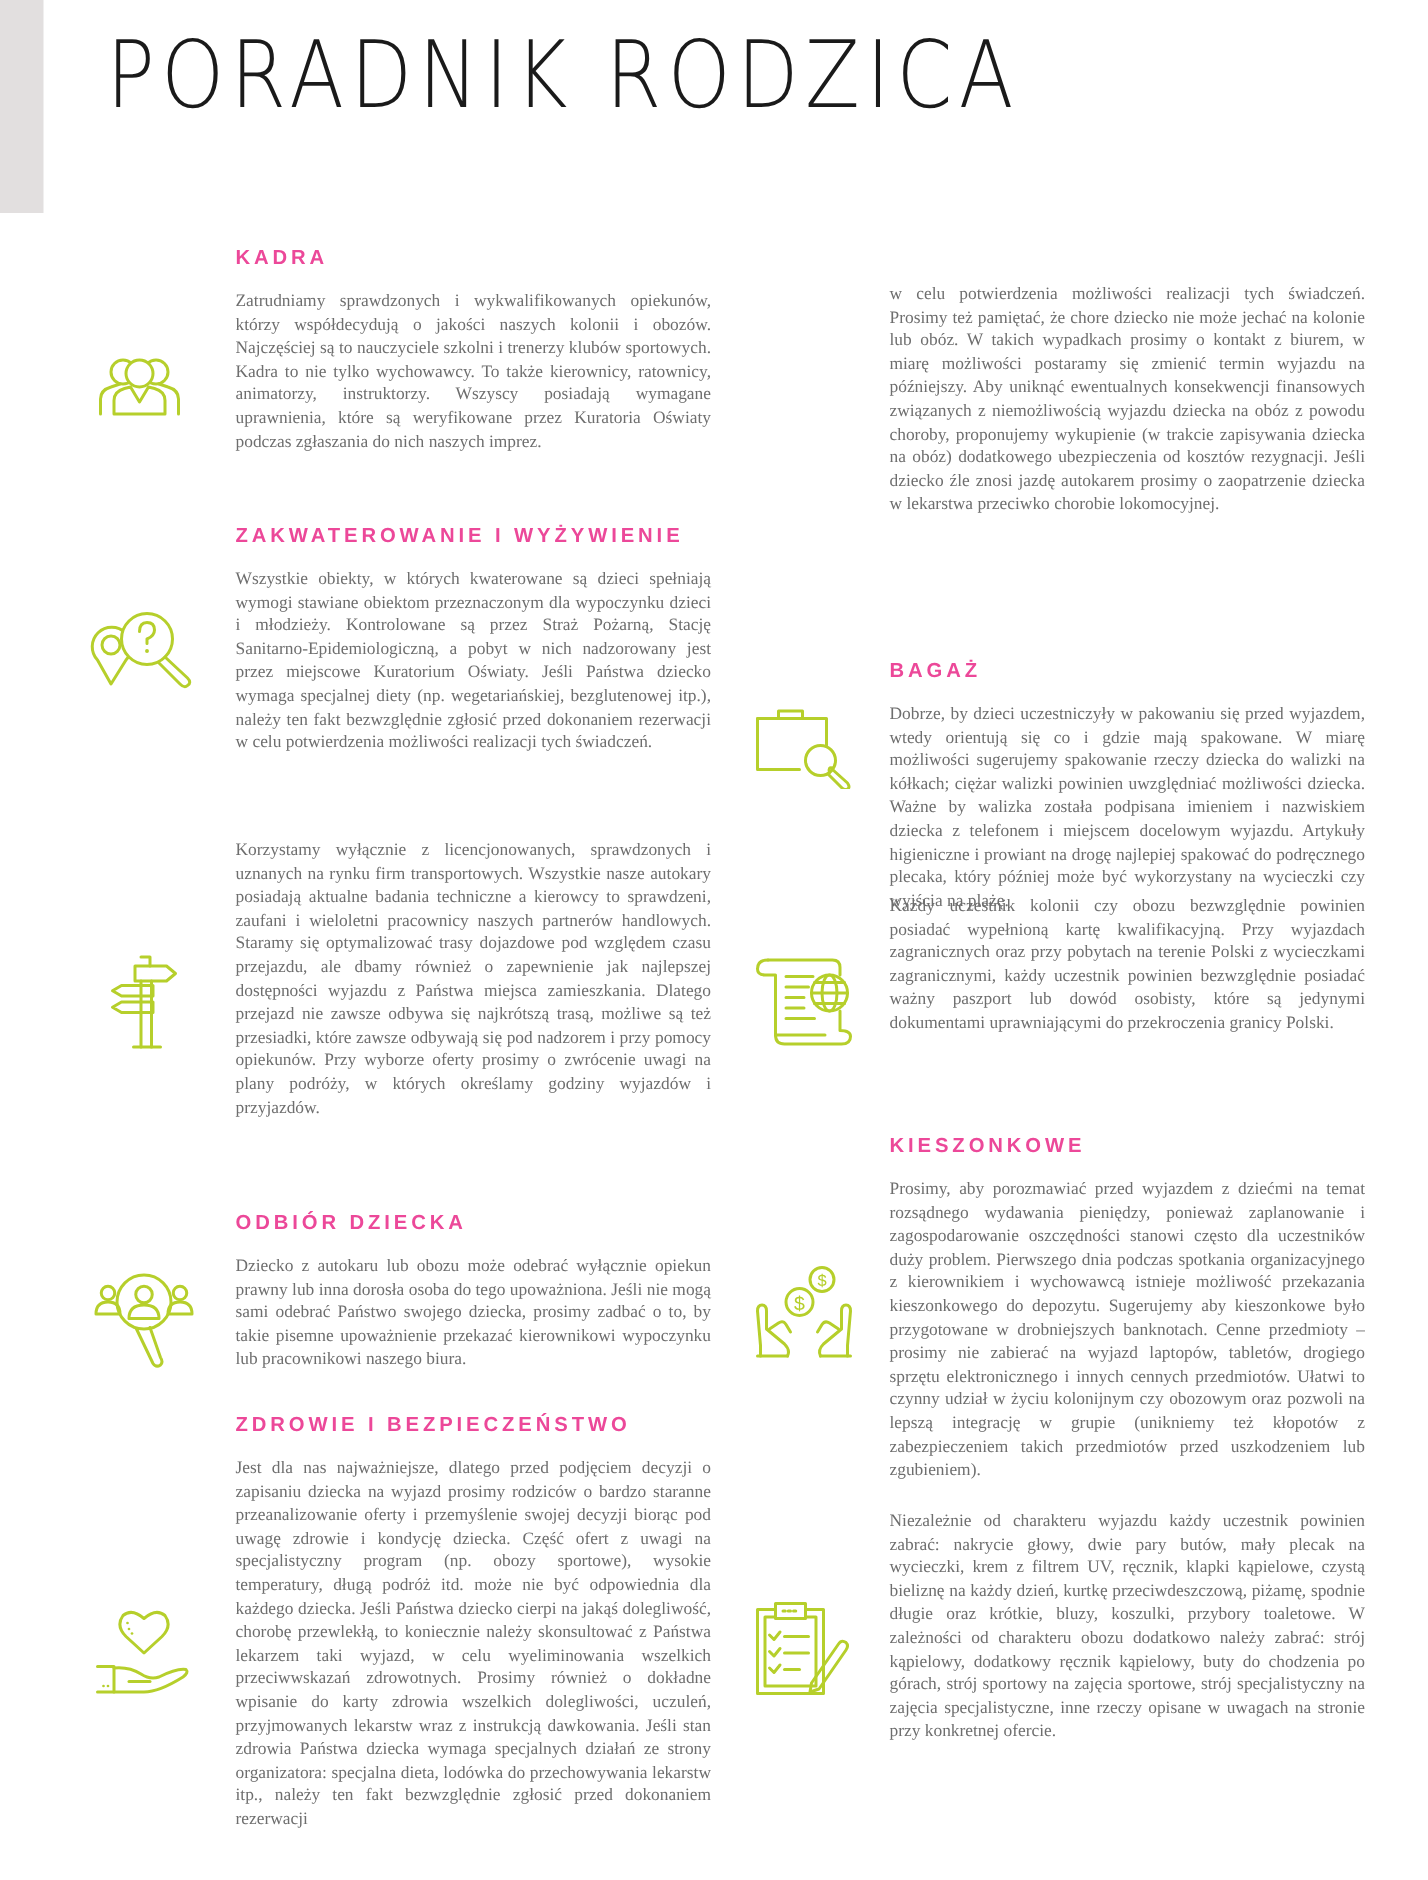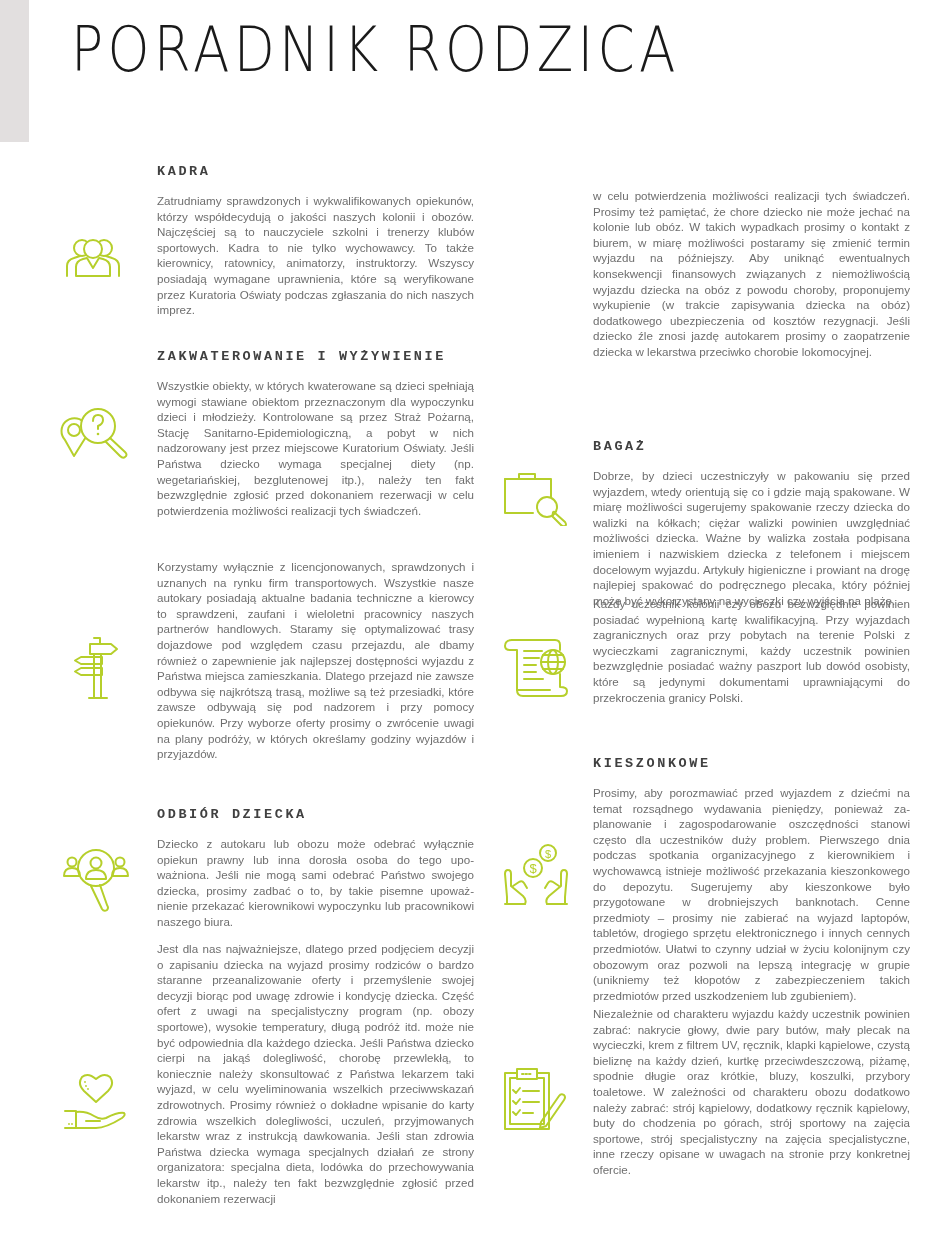--- a/index.html
+++ b/index.html
@@ -13,27 +13,27 @@
     font-family: "DejaVu Sans", "Liberation Sans", sans-serif;
     font-weight: 200; font-size: 62px; letter-spacing: 5px;
     color: #1a1a1a; line-height: 80px; white-space: nowrap;
     transform: scaleX(0.86); transform-origin: left top;
     -webkit-text-stroke: 0px;
     font-stretch: condensed;
   }
 
   .section { position: absolute; }
   .sec-title {
-    font-family: Liberation Mono, monospace;
-    font-weight: 700; color: #404040; font-size: 13.5px;
+    font-family: Liberation Sans, sans-serif;
+    font-weight: 700; color: #ec4899; font-size: 13.5px;
     letter-spacing: 2.6px; line-height: 18px; text-transform: uppercase;
     margin-bottom: 12px; white-space: nowrap;
   }
   .sec-body {
-    font-family: Liberation Sans, sans-serif;
+    font-family: Liberation Serif, serif;
     font-size: 11.6px; line-height: 15.6px; color: #6e6e6e;
     text-align: justify; hyphens: manual;
   }
 
   .left-col { left: 157px; width: 317px; }
   .right-col { left: 593px; width: 317px; }
 
   .icon { position: absolute; }
   .icon svg { display: block; }
   .stroke { fill: none; stroke: #b6cf2b; stroke-width: 2; stroke-linecap: round; stroke-linejoin: round; }
@@ -113,20 +113,21 @@
     <circle cx="22" cy="14" r="0.9" fill="#b6cf2b"></circle>
     <circle cx="24" cy="17" r="0.9" fill="#b6cf2b"></circle>
     <path class="stroke" d="M1 39 H12 V56 H1"></path>
     <path class="stroke" d="M12 40 Q22 39 30 44 Q36 48 42 46 Q54 40 60 41 Q62 43 58 46 Q42 56 32 56 H12"></path>
     <path class="stroke" d="M22 49 H36"></path>
     <circle cx="5" cy="52" r="0.9" fill="#b6cf2b"></circle>
     <circle cx="8" cy="52" r="0.9" fill="#b6cf2b"></circle>
   </svg>
 </div>
 <div class="section left-col" style="top:941px;">
+  <div class="sec-title">ZDROWIE I BEZPIECZEŃSTWO</div>
   <p class="sec-body">Jest dla nas najważniejsze, dlatego przed podjęciem decyzji o zapisaniu dziecka na wyjazd prosimy rodziców o bardzo staranne przeanalizowanie oferty i przemyśle­nie swojej decyzji biorąc pod uwagę zdrowie i kondycję dziecka. Część ofert z uwagi na specjalistyczny program (np. obozy sportowe), wysokie temperatury, długą podróż itd. może nie być odpowiednia dla każdego dziecka. Je­śli Państwa dziecko cierpi na jakąś dolegliwość, chorobę przewlekłą, to koniecznie należy skonsultować z Państwa lekarzem taki wyjazd, w celu wyeliminowania wszelkich przeciwwskazań zdrowotnych. Prosimy również o dokład­ne wpisanie do karty zdrowia wszelkich dolegliwości, uczuleń, przyjmowanych lekarstw wraz z instrukcją daw­kowania. Jeśli stan zdrowia Państwa dziecka wymaga spe­cjalnych działań ze strony organizatora: specjalna dieta, lodówka do przechowywania lekarstw itp., należy ten fakt bezwzględnie zgłosić przed dokonaniem rezerwacji</p>
 </div>
 
 <div class="section right-col" style="top:188px;">
   <p class="sec-body">w celu potwierdzenia możliwości realizacji tych świad­czeń. Prosimy też pamiętać, że chore dziecko nie może jechać na kolonie lub obóz. W takich wypadkach prosi­my o kontakt z biurem, w miarę możliwości postaramy się zmienić termin wyjazdu na późniejszy. Aby uniknąć ewentualnych konsekwencji finansowych związanych z niemożliwością wyjazdu dziecka na obóz z powodu cho­roby, proponujemy wykupienie (w trakcie zapisywania dziecka na obóz) dodatkowego ubezpieczenia od kosz­tów rezygnacji. Jeśli dziecko źle znosi jazdę autokarem prosimy o zaopatrzenie dziecka w lekarstwa przeciwko chorobie lokomocyjnej.</p>
 </div>
 
 <div class="icon" style="left:503px; top:470px;">
   <svg width="68" height="56" viewBox="0 0 68 56">
     <path class="stroke" d="M16 9 V4 H32 V9"></path>

